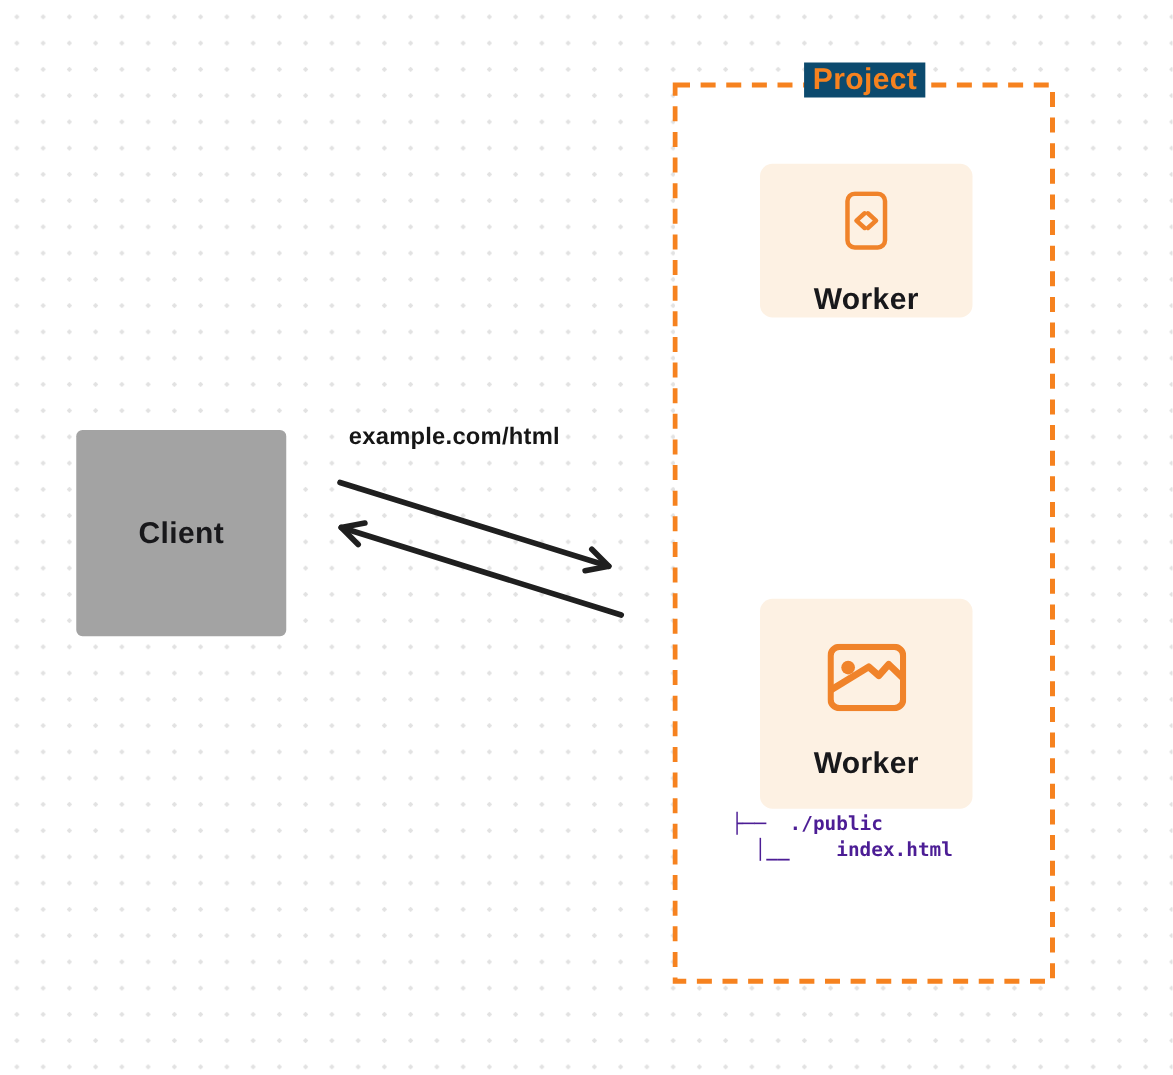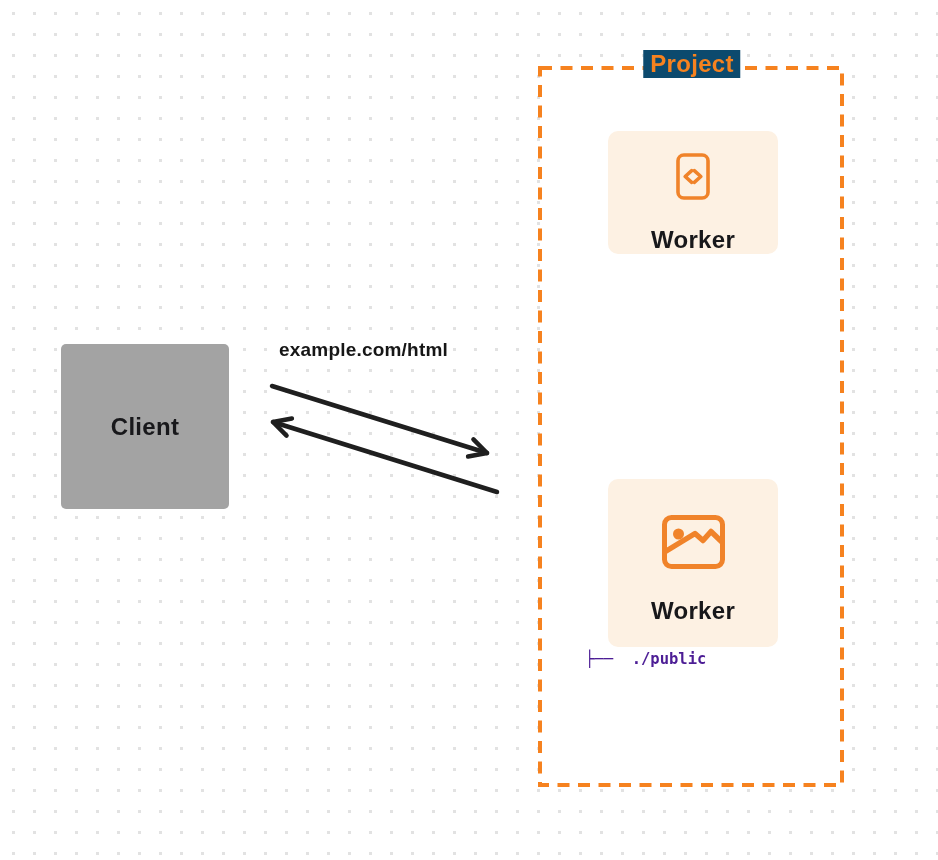--- a/index.html
+++ b/index.html
@@ -116,14 +116,15 @@
         <path d="M1,38 L33,18.5 L41,25.5 L49,16.5 L62,29" fill="none" stroke="#f0832a" stroke-width="5.5" stroke-linejoin="round" stroke-linecap="round"></path>
       </g>
       <rect x="2.5" y="2.5" width="58" height="49" rx="7" fill="none" stroke="#f0832a" stroke-width="5"></rect>
       <circle cx="16.5" cy="19" r="5.5" fill="#f0832a"></circle>
     </svg>
     <span class="card-label">Worker</span>
   </div>
 
   <div class="file-tree">
     <span class="tree-line">├──  ./public</span>
+    <span class="tree-line">  │__    index.html</span>
   </div>
 </div>
 
 </body></html>

